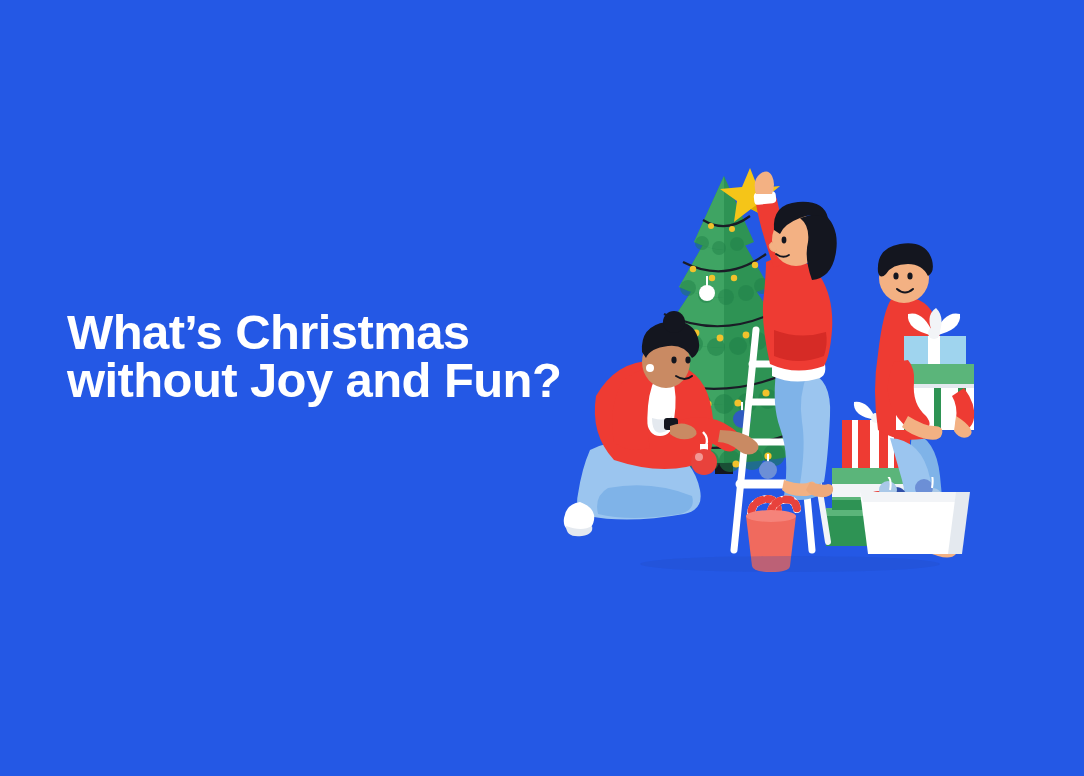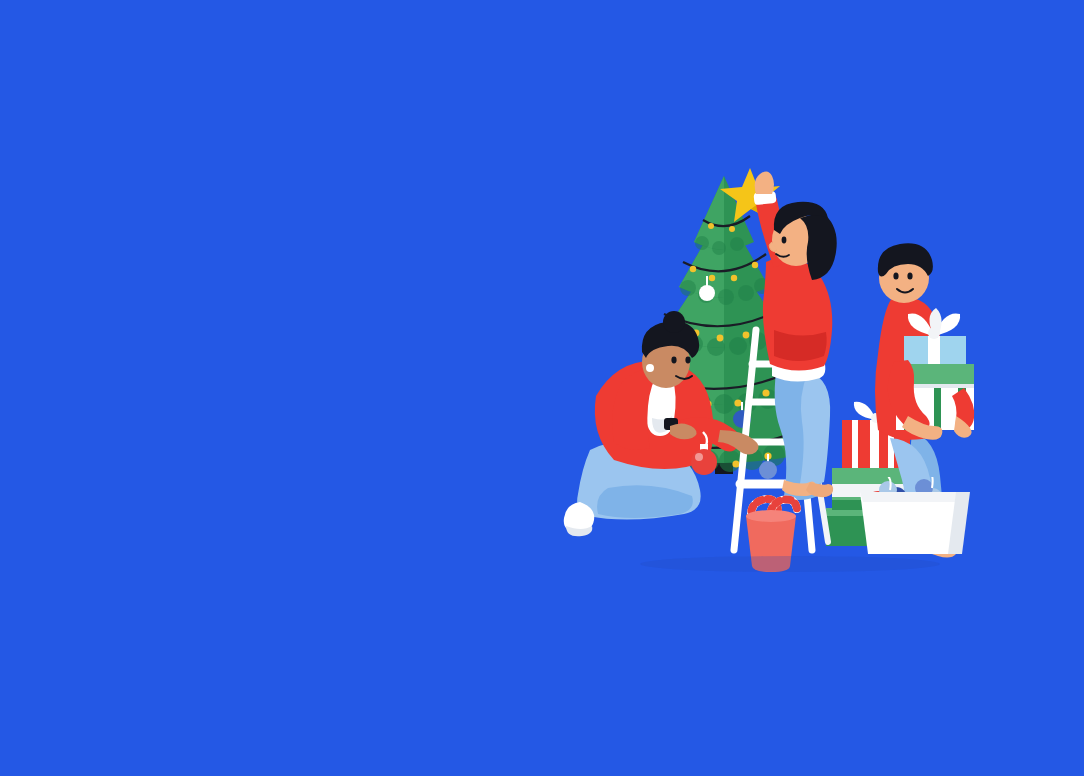--- a/index.html
+++ b/index.html
@@ -34,20 +34,22 @@
     width:470px;
     height:440px;
   }
   #illustration svg { display:block; width:100%; height:100%; }
 </style>
 </head>
 <body style="background: rgb(36, 88, 229);">
 
 <div id="banner" style="background: rgb(36, 88, 229);">
 
+  <div id="headline" style="color: rgb(255, 255, 255);">What’s Christmas
+without Joy and Fun?</div>
 
   <div id="illustration">
     <svg viewBox="0 0 470 440" xmlns="http://www.w3.org/2000/svg" aria-hidden="true">
       <defs>
         <clipPath id="crateClip">
             <rect x="300" y="327" width="102" height="58"></rect>
           </clipPath>
         <clipPath id="bucketClip">
             <rect x="186" y="358" width="46" height="58"></rect>
           </clipPath>

